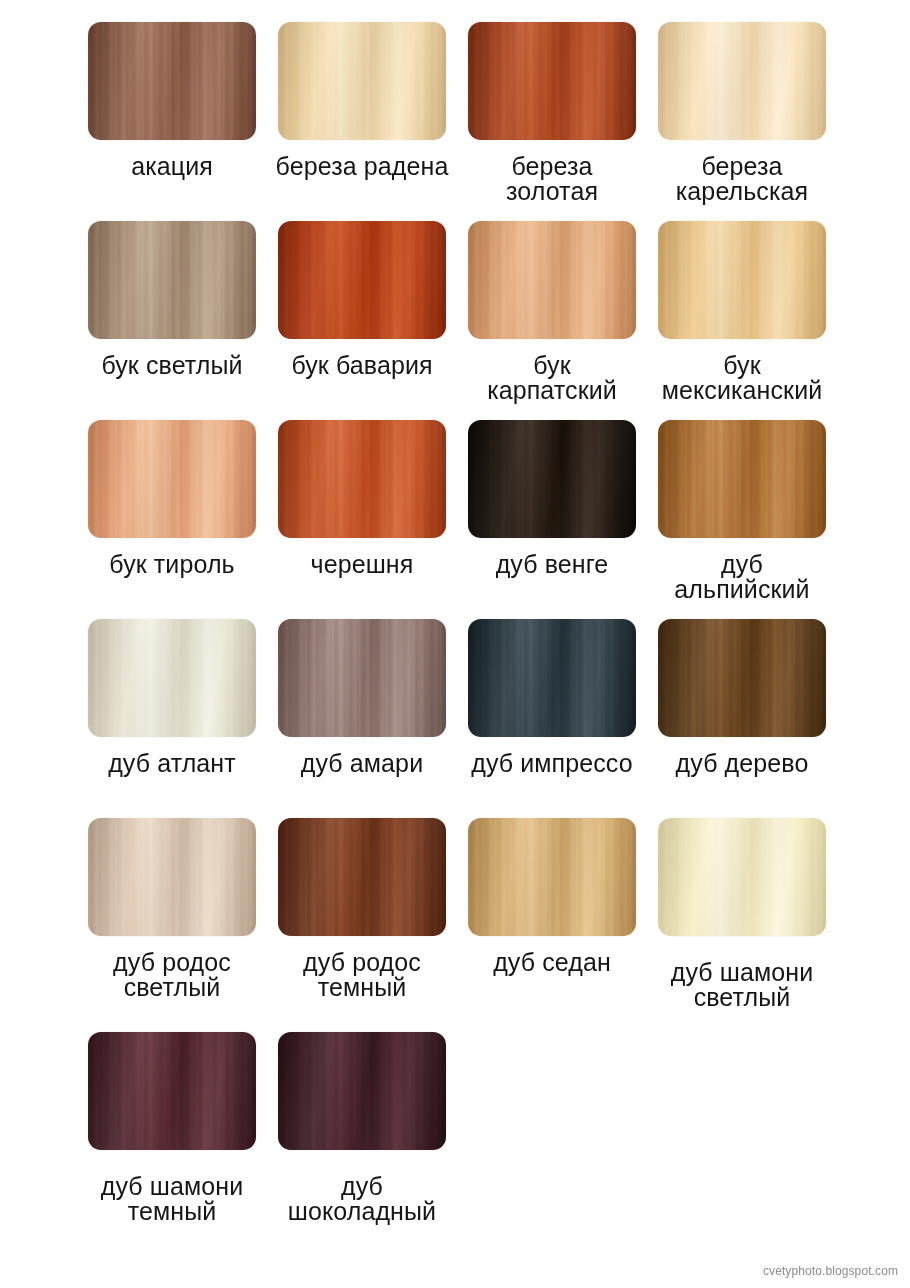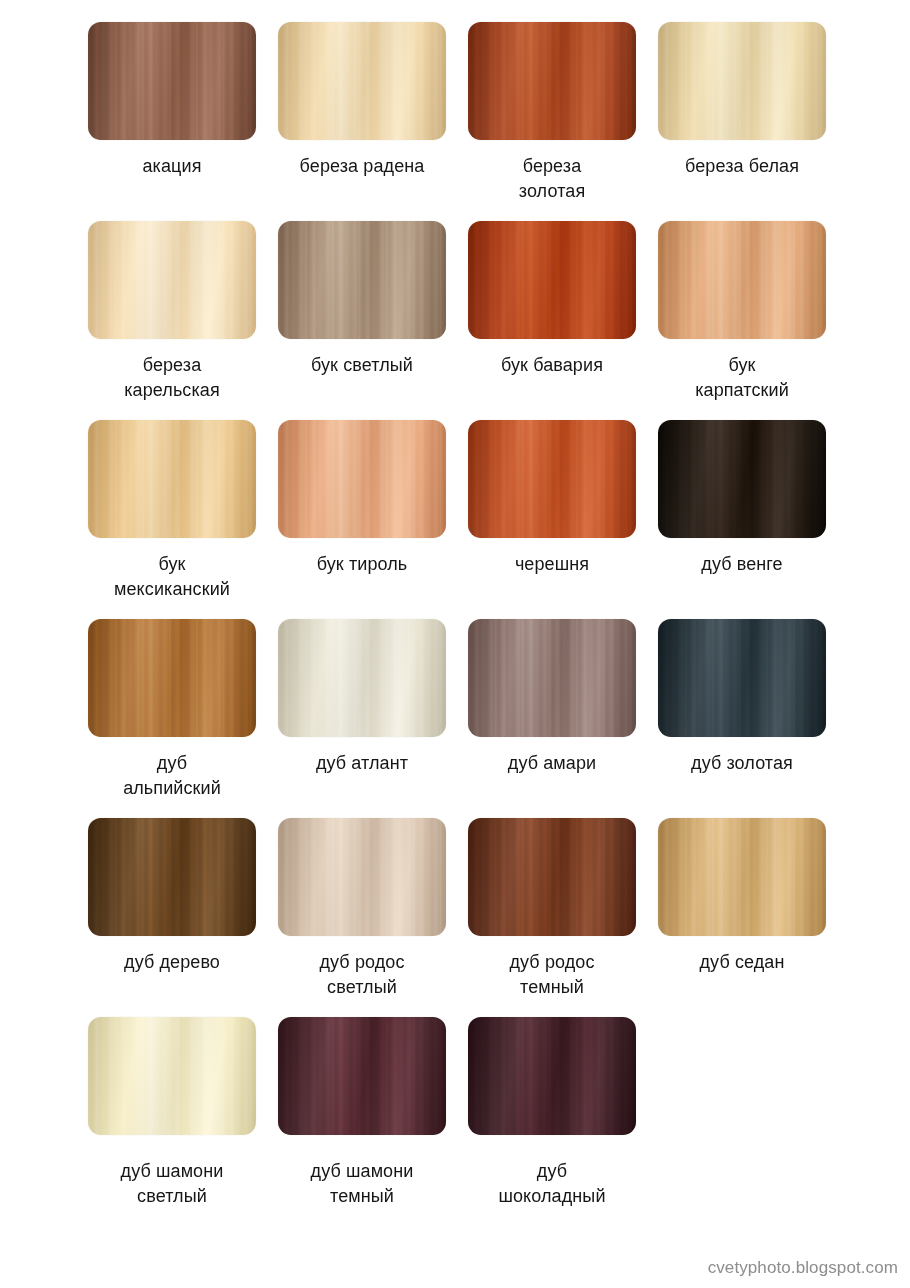--- a/index.html
+++ b/index.html
@@ -82,32 +82,32 @@
       linear-gradient(100deg, rgba(0,0,0,0.10) 0%, rgba(255,255,255,0.09) 28%,
                      rgba(0,0,0,0.06) 52%, rgba(255,255,255,0.07) 74%,
                      rgba(0,0,0,0.09) 100%);
     pointer-events: none;
   }
 
   .label {
     margin-top: 14px;
     width: 176px;
     text-align: center;
-    font-size: 18px;
+    font-size: 25px;
     line-height: 25px;
     letter-spacing: 0.1px;
     color: #161616;
     white-space: pre-line;
   }
 
   .watermark {
     position: absolute;
     right: 12px;
     bottom: 10px;
-    font-size: 17px;
+    font-size: 12px;
     color: #8d8d8d;
     letter-spacing: 0.1px;
   }
 </style>
 </head>
 <body>
 
 <div class="sheet">
   <div class="grid">
       <div class="cell">
@@ -117,24 +117,20 @@
       <div class="cell">
         <div class="swatch" style="background: linear-gradient(90deg, rgb(221, 189, 134) 0%, rgb(242, 215, 166) 18%, rgb(250, 234, 198) 38%, rgb(242, 215, 166) 56%, rgb(250, 234, 198) 72%, rgb(242, 215, 166) 86%, rgb(221, 189, 134) 100%);"></div>
         <div class="label">береза радена</div>
       </div>
       <div class="cell">
         <div class="swatch" style="background: linear-gradient(90deg, rgb(124, 43, 15) 0%, rgb(168, 64, 26) 18%, rgb(194, 87, 42) 38%, rgb(168, 64, 26) 56%, rgb(194, 87, 42) 72%, rgb(168, 64, 26) 86%, rgb(124, 43, 15) 100%);"></div>
         <div class="label">береза
 золотая</div>
       </div>
       <div class="cell">
-        <div class="swatch" style="background: linear-gradient(90deg, rgb(220, 194, 139) 0%, rgb(239, 217, 167) 18%, rgb(248, 236, 200) 38%, rgb(239, 217, 167) 56%, rgb(248, 236, 200) 72%, rgb(239, 217, 167) 86%, rgb(220, 194, 139) 100%);"></div>
-        <div class="label">береза белая</div>
-      </div>
-      <div class="cell">
         <div class="swatch" style="background: linear-gradient(90deg, rgb(232, 199, 147) 0%, rgb(248, 223, 179) 18%, rgb(253, 240, 212) 38%, rgb(248, 223, 179) 56%, rgb(253, 240, 212) 72%, rgb(248, 223, 179) 86%, rgb(232, 199, 147) 100%);"></div>
         <div class="label">береза
 карельская</div>
       </div>
       <div class="cell">
         <div class="swatch" style="background: linear-gradient(90deg, rgb(139, 112, 89) 0%, rgb(165, 138, 114) 18%, rgb(189, 166, 142) 38%, rgb(165, 138, 114) 56%, rgb(189, 166, 142) 72%, rgb(165, 138, 114) 86%, rgb(139, 112, 89) 100%);"></div>
         <div class="label">бук светлый</div>
       </div>
       <div class="cell">
         <div class="swatch" style="background: linear-gradient(90deg, rgb(139, 39, 8) 0%, rgb(178, 56, 15) 18%, rgb(201, 80, 31) 38%, rgb(178, 56, 15) 56%, rgb(201, 80, 31) 72%, rgb(178, 56, 15) 86%, rgb(139, 39, 8) 100%);"></div>
@@ -170,21 +166,21 @@
       <div class="cell">
         <div class="swatch" style="background: linear-gradient(90deg, rgb(209, 203, 180) 0%, rgb(230, 225, 205) 18%, rgb(245, 242, 230) 38%, rgb(230, 225, 205) 56%, rgb(245, 242, 230) 72%, rgb(230, 225, 205) 86%, rgb(209, 203, 180) 100%);"></div>
         <div class="label">дуб атлант</div>
       </div>
       <div class="cell">
         <div class="swatch" style="background: linear-gradient(90deg, rgb(111, 86, 80) 0%, rgb(138, 111, 104) 18%, rgb(162, 136, 129) 38%, rgb(138, 111, 104) 56%, rgb(162, 136, 129) 72%, rgb(138, 111, 104) 86%, rgb(111, 86, 80) 100%);"></div>
         <div class="label">дуб амари</div>
       </div>
       <div class="cell">
         <div class="swatch" style="background: linear-gradient(90deg, rgb(19, 30, 36) 0%, rgb(36, 50, 58) 18%, rgb(58, 74, 83) 38%, rgb(36, 50, 58) 56%, rgb(58, 74, 83) 72%, rgb(36, 50, 58) 86%, rgb(19, 30, 36) 100%);"></div>
-        <div class="label">дуб золотая</div>
+        <div class="label">дуб импрессо</div>
       </div>
       <div class="cell">
         <div class="swatch" style="background: linear-gradient(90deg, rgb(66, 40, 13) 0%, rgb(93, 58, 23) 18%, rgb(122, 80, 38) 38%, rgb(93, 58, 23) 56%, rgb(122, 80, 38) 72%, rgb(93, 58, 23) 86%, rgb(66, 40, 13) 100%);"></div>
         <div class="label">дуб дерево</div>
       </div>
       <div class="cell">
         <div class="swatch" style="background: linear-gradient(90deg, rgb(194, 169, 145) 0%, rgb(217, 195, 173) 18%, rgb(237, 220, 201) 38%, rgb(217, 195, 173) 56%, rgb(237, 220, 201) 72%, rgb(217, 195, 173) 86%, rgb(194, 169, 145) 100%);"></div>
         <div class="label">дуб родос
 светлый</div>
       </div>

